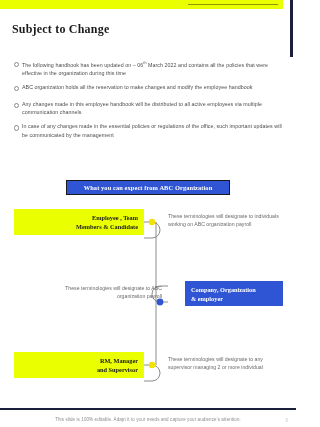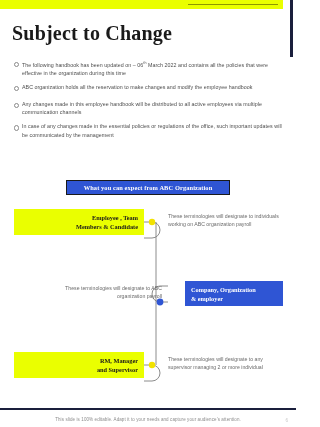--- a/index.html
+++ b/index.html
@@ -36,21 +36,21 @@
     width: 3px; height: 57px;
     background: #1a1f3c;
   }
 
   
   .slide-title {
     position: absolute;
     left: 12px; top: 22px;
     font-family: "Liberation Serif", serif;
     font-weight: bold;
-    font-size: 20px;
+    font-size: 12px;
     letter-spacing: .2px;
     color: #1a1a1a;
     white-space: nowrap;
   }
 
   
   .bullets {
     position: absolute;
     left: 14px; top: 59px;
     width: 268px;

